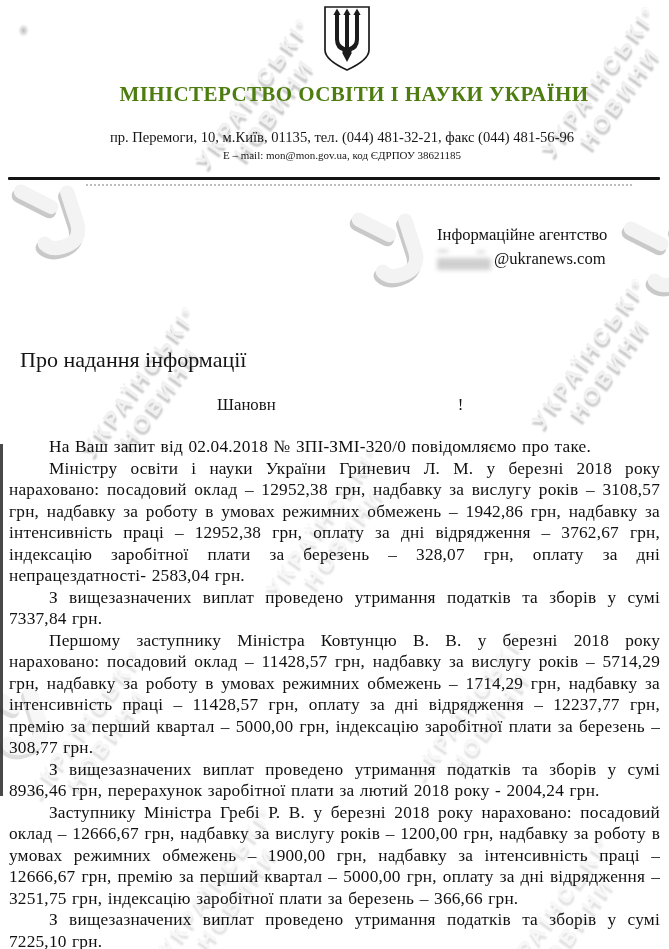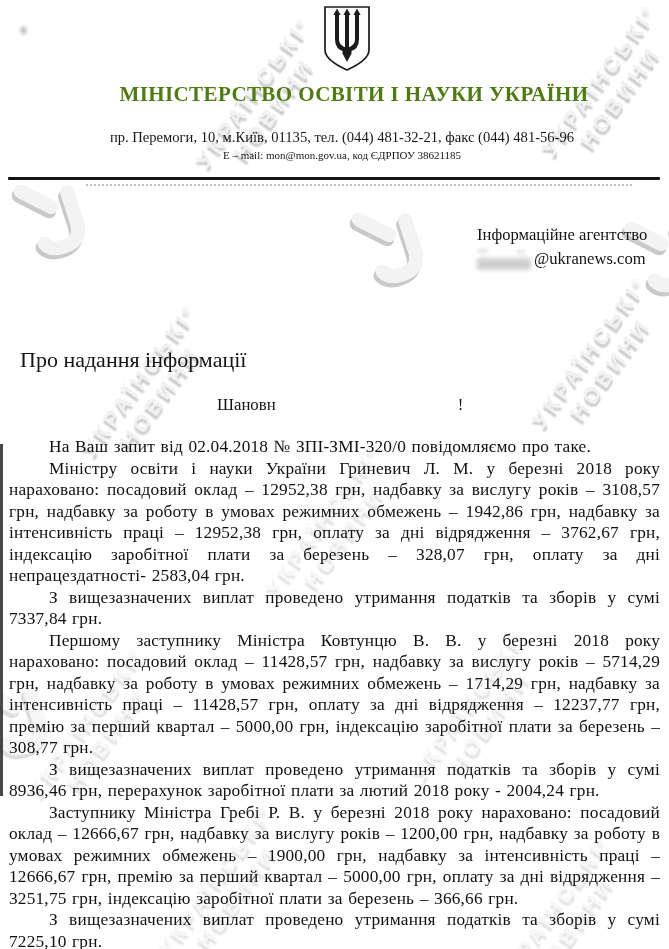--- a/index.html
+++ b/index.html
@@ -58,21 +58,21 @@
     position:absolute;left:8px;top:177px;width:652px;height:3px;
     background:#141414;border-radius:1px;
   }
   .rule-dots{
     position:absolute;left:86px;top:184px;width:546px;height:0;
     border-top:2px dotted #b3b3b3;opacity:.85;
   }
   
   .recipient{
     position:absolute;left:437px;top:223px;
-    font-size:16.6px;line-height:23.5px;color:#141414;margin-left:40px;
+    font-size:16.6px;line-height:23.5px;color:#141414;
   }
   .email-line{position:relative;display:flex;align-items:flex-end;}
   .email-redaction{
     position:relative;display:inline-block;
     width:54px;height:12px;margin-right:3px;
     background:#a9a9a9;filter:blur(2px);opacity:.55;border-radius:2px;
   }
   .email-redaction::before{
     content:"";position:absolute;top:-8px;left:1px;width:10px;
     border-top:2px solid #8d8d8d;

